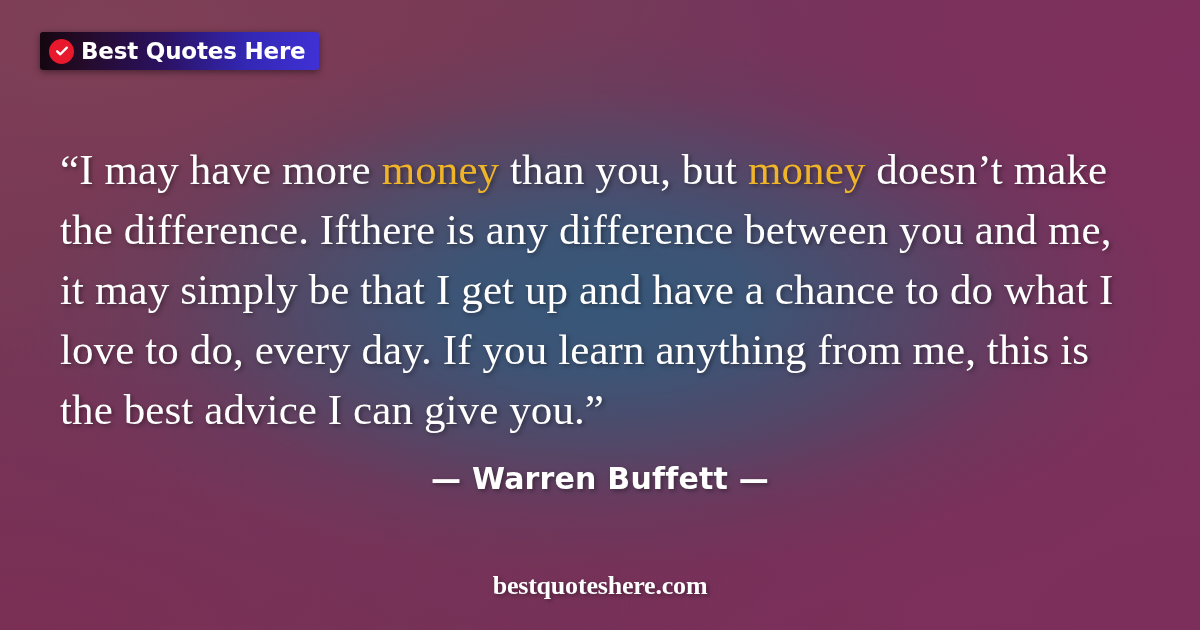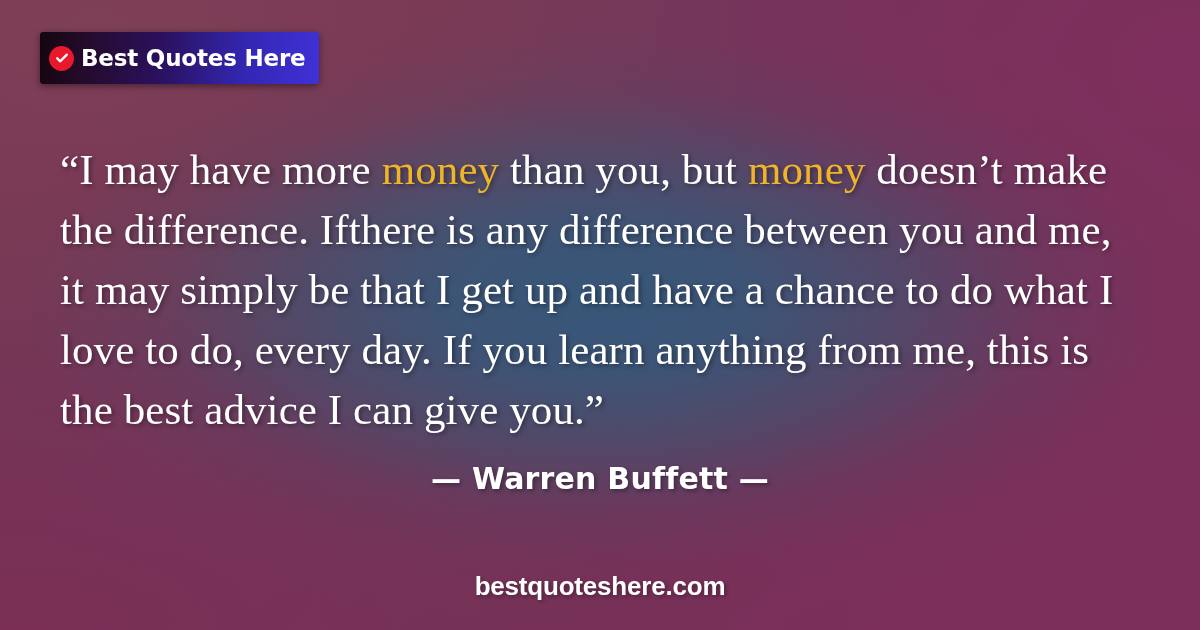--- a/index.html
+++ b/index.html
@@ -36,21 +36,21 @@
       radial-gradient(ellipse 80% 85% at 100% 100%,
           #7d2f5b 0%, rgba(125,47,91,0.5) 45%, rgba(125,47,91,0) 78%),
       linear-gradient(135deg, #77394f 0%, #6e3a5c 35%, #743158 70%, #7c2f5a 100%);
   }
 
   
   #badge {
     position: absolute;
     left: 40px;
     top: 32px;
-    height: 52px;
+    height: 38px;
     padding: 0 14px 0 9px;
     display: flex;
     align-items: center;
     gap: 7px;
     border-radius: 3px;
     background: linear-gradient(95deg, #14060f 0%, #240b2a 16%, #2b1160 44%, #3327b4 74%, #4031d6 100%);
     box-shadow: 0 2px 7px rgba(0,0,0,0.45);
   }
   #badge .check-wrap {
     width: 25px;
@@ -104,21 +104,21 @@
     text-shadow: 2px 2px 4px rgba(0,0,0,0.35);
   }
 
   
   #footer {
     position: absolute;
     left: 0;
     right: 0;
     top: 571px;
     text-align: center;
-    font-family: Liberation Sans, sans-serif;
+    font-family: Liberation Serif, serif;
     font-size: 26px;
     font-weight: bold;
     color: #ffffff;
     letter-spacing: -0.2px;
     text-shadow: 2px 2px 4px rgba(0,0,0,0.35);
   }
 </style>
 </head>
 <body>
 

